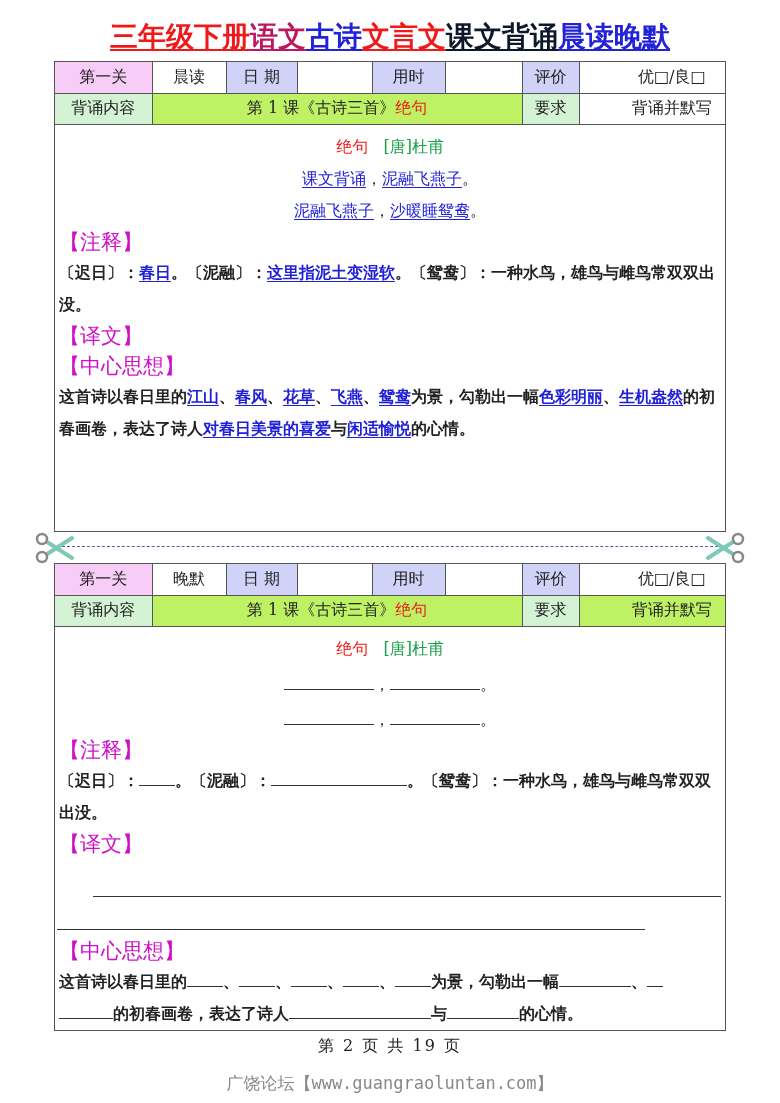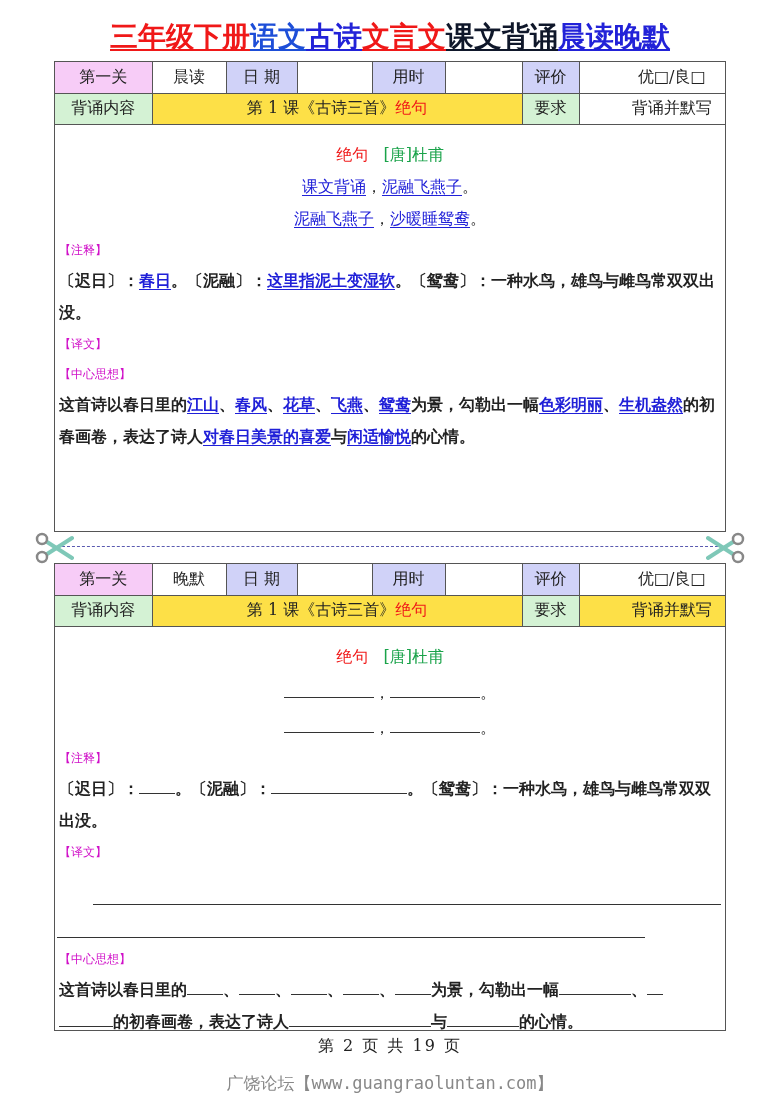--- a/index.html
+++ b/index.html
@@ -14,45 +14,45 @@
   .sheet.bottom { top: 563px; height: 468px; }
 
   table.hdr { border-collapse: collapse; width: 100%; table-layout: fixed; font-size: 16px; }
   table.hdr td { border: 1.3px solid #555; height: 31px; text-align: center; vertical-align: middle; }
   table.hdr tr:first-child td { border-top: none; }
   table.hdr td:first-child { border-left: none; }
   table.hdr td:last-child { border-right: none; padding-left: 39px; }
   .c-pink { background: #f7ccf7; }
   .c-lav { background: #d0d2f8; }
   .c-green { background: #d4f2d4; }
-  .c-salmon { background: #fde047; }
+  .c-salmon { background: #bef264; }
   .red { color: #f01818; }
   .green-t { color: #1aa34a; }
   .blue { color: #2020d8; }
   .magenta { color: #d010c8; font-weight: normal; }
   .ul { text-decoration: underline; text-underline-offset: 3px; }
 
-  .body { padding: 12px 2px; font-size: 16px; line-height: 32px; }
+  .body { padding: 4px 2px; font-size: 16px; line-height: 32px; }
   .center { text-align: center; }
-  .sec { font-size: 12px; line-height: 30px; padding-left: 2px; }
+  .sec { font-size: 21px; line-height: 30px; padding-left: 2px; }
   .para { padding-left: 2px; line-height: 32px; font-weight: bold; }
   .indent { text-indent: 32px; }
   .blank { display: inline-block; border-bottom: 1px solid #333; height: 18px; vertical-align: baseline; }
 
   .cut-line { position: absolute; left: 62px; width: 656px; top: 546px; border-top: 1.5px dashed #5a5ab0; }
   .scissors { position: absolute; top: 532px; width: 40px; height: 32px; }
 
   .footer { position: absolute; top: 1036px; width: 780px; text-align: center; font-size: 16px; letter-spacing: 2px; color: #222; }
   .watermark { position: absolute; top: 1072px; width: 780px; text-align: center; font-size: 17px; color: #888; font-family: "DejaVu Sans Mono", monospace; }
 </style>
 </head>
 <body>
 
 <div class="page-title">
-  <span style="color:#f01818">三年级下册</span><span style="color:#1d4ed8">语文</span><span style="color:#2222d8">古诗</span><span style="color:#f01818">文言文</span><span style="color:#0f172a">课文背诵</span><span style="color:#2222d8">晨读晚默</span>
+  <span style="color:#f01818">三年级下册</span><span style="color:#be185d">语文</span><span style="color:#2222d8">古诗</span><span style="color:#f01818">文言文</span><span style="color:#0f172a">课文背诵</span><span style="color:#2222d8">晨读晚默</span>
 </div>
 
 <div class="sheet top">
   <table class="hdr">
     <colgroup>
       <col style="width:97px">
         <col style="width:74px">
         <col style="width:71px">
         <col style="width:75px">
         <col style="width:73px">

